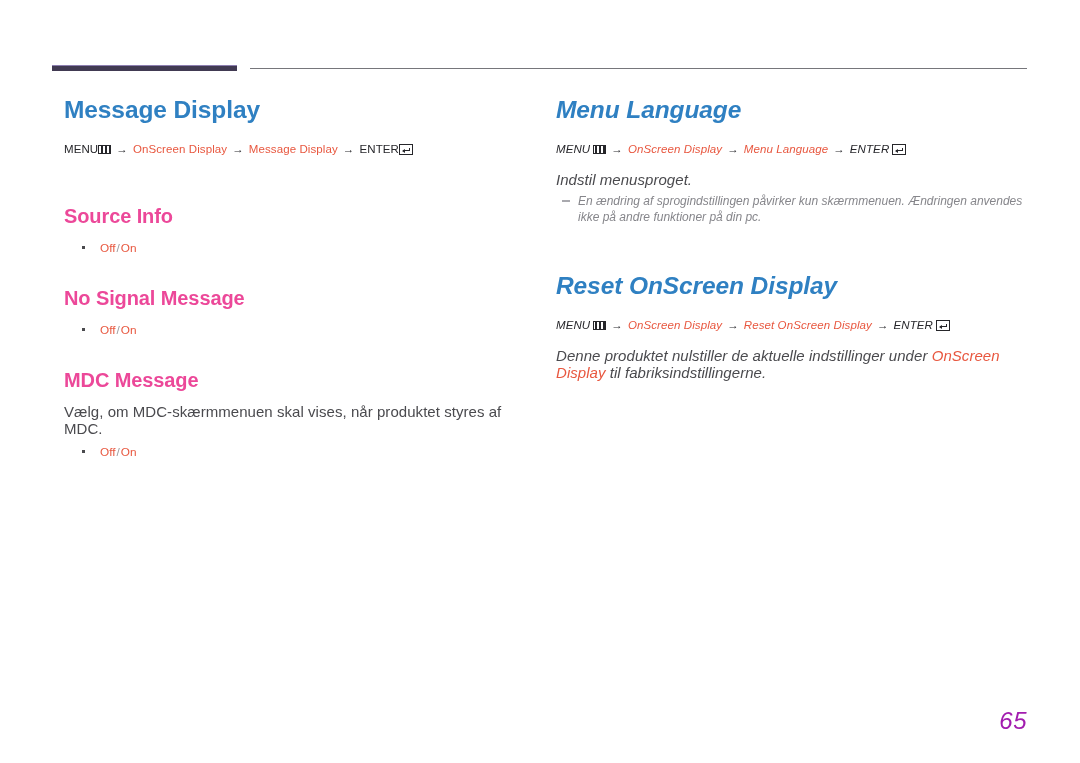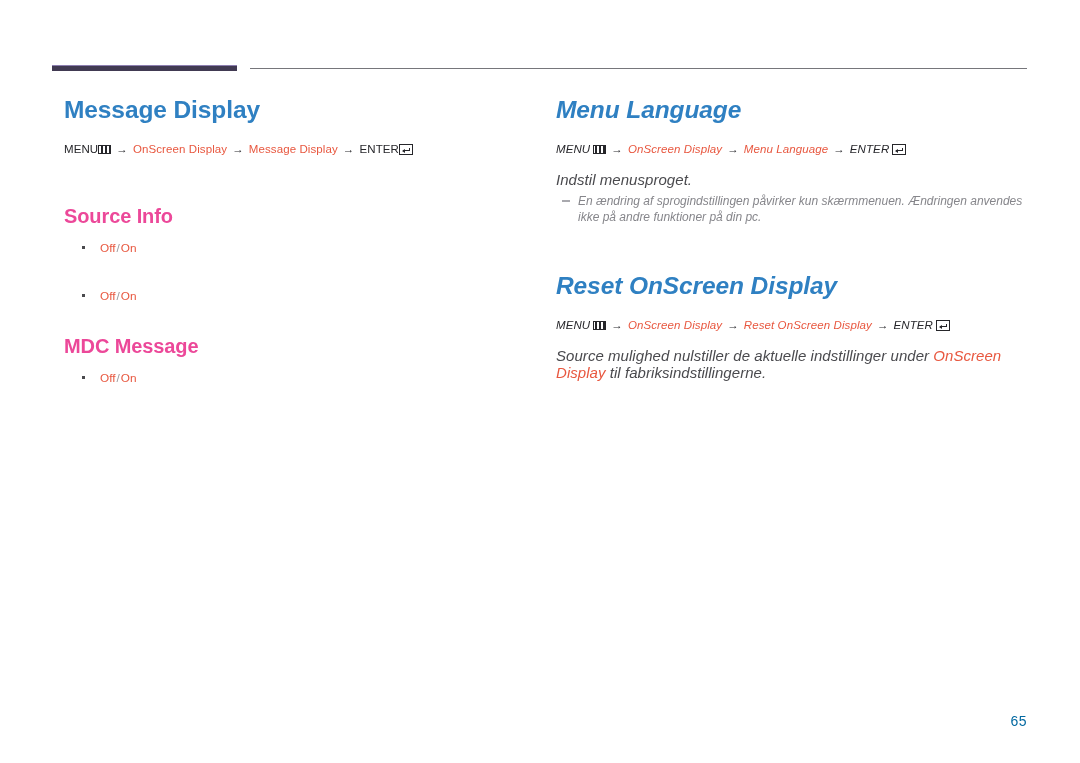--- a/index.html
+++ b/index.html
@@ -188,24 +188,25 @@
   }
 
   .gap-lg { height: 28px; }
   .gap-md { height: 18px; }
 
   
   .page-number {
     position: absolute;
     right: 53px;
     bottom: 30px;
-    font-size: 14px;
+    font-size: 24px;
     line-height: 24px;
-    color: #0369a1;
+    color: #a21caf;
     letter-spacing: 0.5px;
+    font-style: italic;
   }
 </style>
 </head>
 <body>
 
 <div class="top-rule">
   <div class="bar-thick"></div>
   <div class="bar-thin"></div>
 </div>
 
@@ -217,25 +218,27 @@
     <span>MENU</span><span class="icon-menu"></span><span class="sp"></span><span class="arrow">→</span><span class="sp"></span><span class="kw">OnScreen Display</span><span class="sp"></span><span class="arrow">→</span><span class="sp"></span><span class="kw">Message Display</span><span class="sp"></span><span class="arrow">→</span><span class="sp"></span><span>ENTER</span><span class="icon-enter"></span>
   </p>
 
   <div class="gap-md"></div>
 
   <h2 class="sub-title">Source Info</h2>
   <ul class="opts">
     <li><span>Off</span><span class="sep">/</span><span>On</span></li>
   </ul>
 
+  <h2 class="sub-title">No Signal Message</h2>
   <ul class="opts">
     <li><span>Off</span><span class="sep">/</span><span>On</span></li>
   </ul>
 
   <h2 class="sub-title">MDC Message</h2>
+  <p class="desc">Vælg, om MDC-skærmmenuen skal vises, når produktet styres af MDC.</p>
   <ul class="opts">
     <li><span>Off</span><span class="sep">/</span><span>On</span></li>
   </ul>
 
 </div>
 
 <div class="col col-right">
 
   <h1 class="section-title">Menu Language</h1>
 
@@ -250,20 +253,20 @@
   <div class="gap-lg"></div>
   <div class="gap-md"></div>
 
   <h1 class="section-title">Reset OnScreen Display</h1>
 
   <p class="path">
     <span>MENU</span><span class="sp"></span><span class="icon-menu"></span><span class="sp"></span><span class="arrow">→</span><span class="sp"></span><span class="kw">OnScreen Display</span><span class="sp"></span><span class="arrow">→</span><span class="sp"></span><span class="kw">Reset OnScreen Display</span><span class="sp"></span><span class="arrow">→</span><span class="sp"></span><span>ENTER</span><span class="sp"></span><span class="icon-enter"></span>
   </p>
 
   <p class="desc">
-    <span>Source mulighed nulstiller de aktuelle indstillinger under</span>
+    <span>Denne produktet nulstiller de aktuelle indstillinger under</span>
     <span class="kw">OnScreen Display</span>
     <span>til fabriksindstillingerne.</span>
   </p>
 
 </div>
 
 <div class="page-number">65</div>
 
 </body></html>

